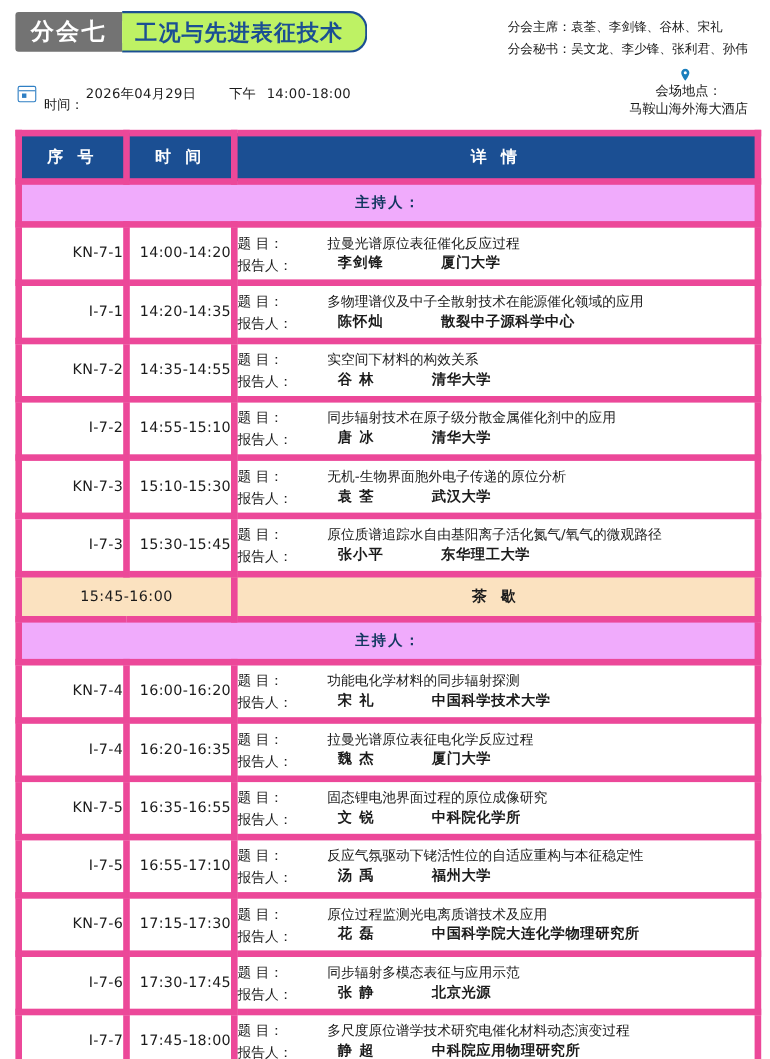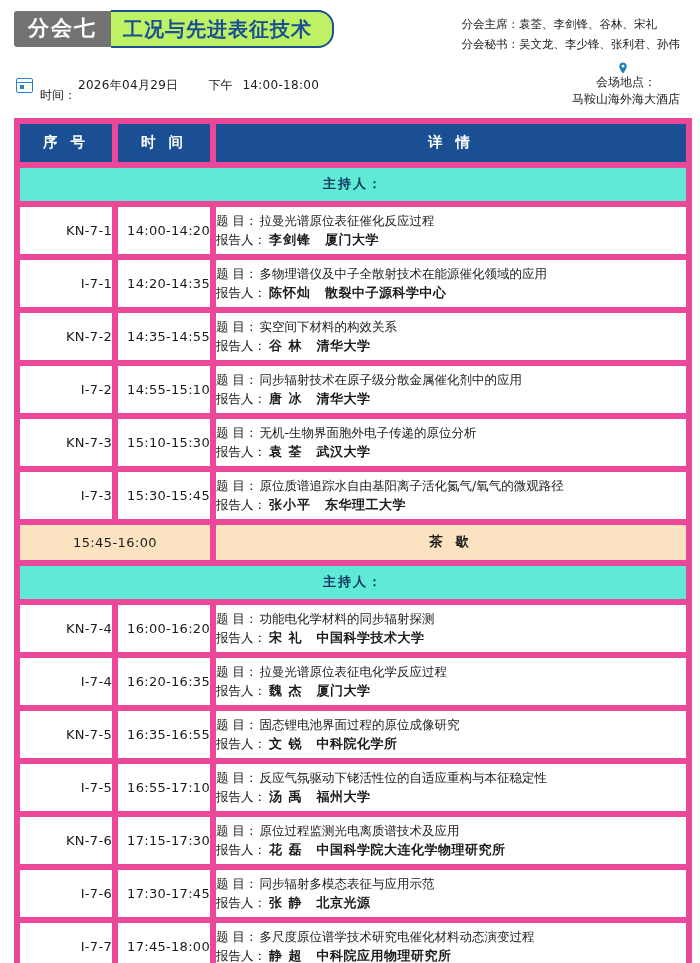--- a/index.html
+++ b/index.html
@@ -128,21 +128,21 @@
     color: #ffffff;
     font-size: 14.5px;
     font-weight: bold;
     letter-spacing: 4px;
     padding: 9px 0 10px 0;
     text-align: center;
     border: 1px solid #1b4f93;
   }
 
   tr.chair-row td {
-    background: #5eead4;
+    background: #f0abfc;
     text-align: center;
     font-size: 13px;
     font-weight: bold;
     color: #11365f;
     letter-spacing: 2px;
     padding: 7px 0 8px 0;
   }
 
   tr.break-row td.break-time {
     background: #fbe2c0;
@@ -171,21 +171,21 @@
     text-align: right;
     font-size: 13px;
     color: #1b1b1b;
     letter-spacing: .3px;
     height: 53px;
   }
   td.cell-det {
     padding: 7px 0 8px 14px;
     height: 53px;
   }
-  .line { display: flex; align-items: flex-start; line-height: 1.55; }
+  .line { display: flex; align-items: flex-end; line-height: 1.55; gap: 38px; }
   .line .key {
     font-size: 12.5px;
     color: #1b1b1b;
     flex: 0 0 auto;
     white-space: nowrap;
   }
   .line .val {
     font-size: 12.5px;
     color: #1b1b1b;
     margin-left: 2px;

